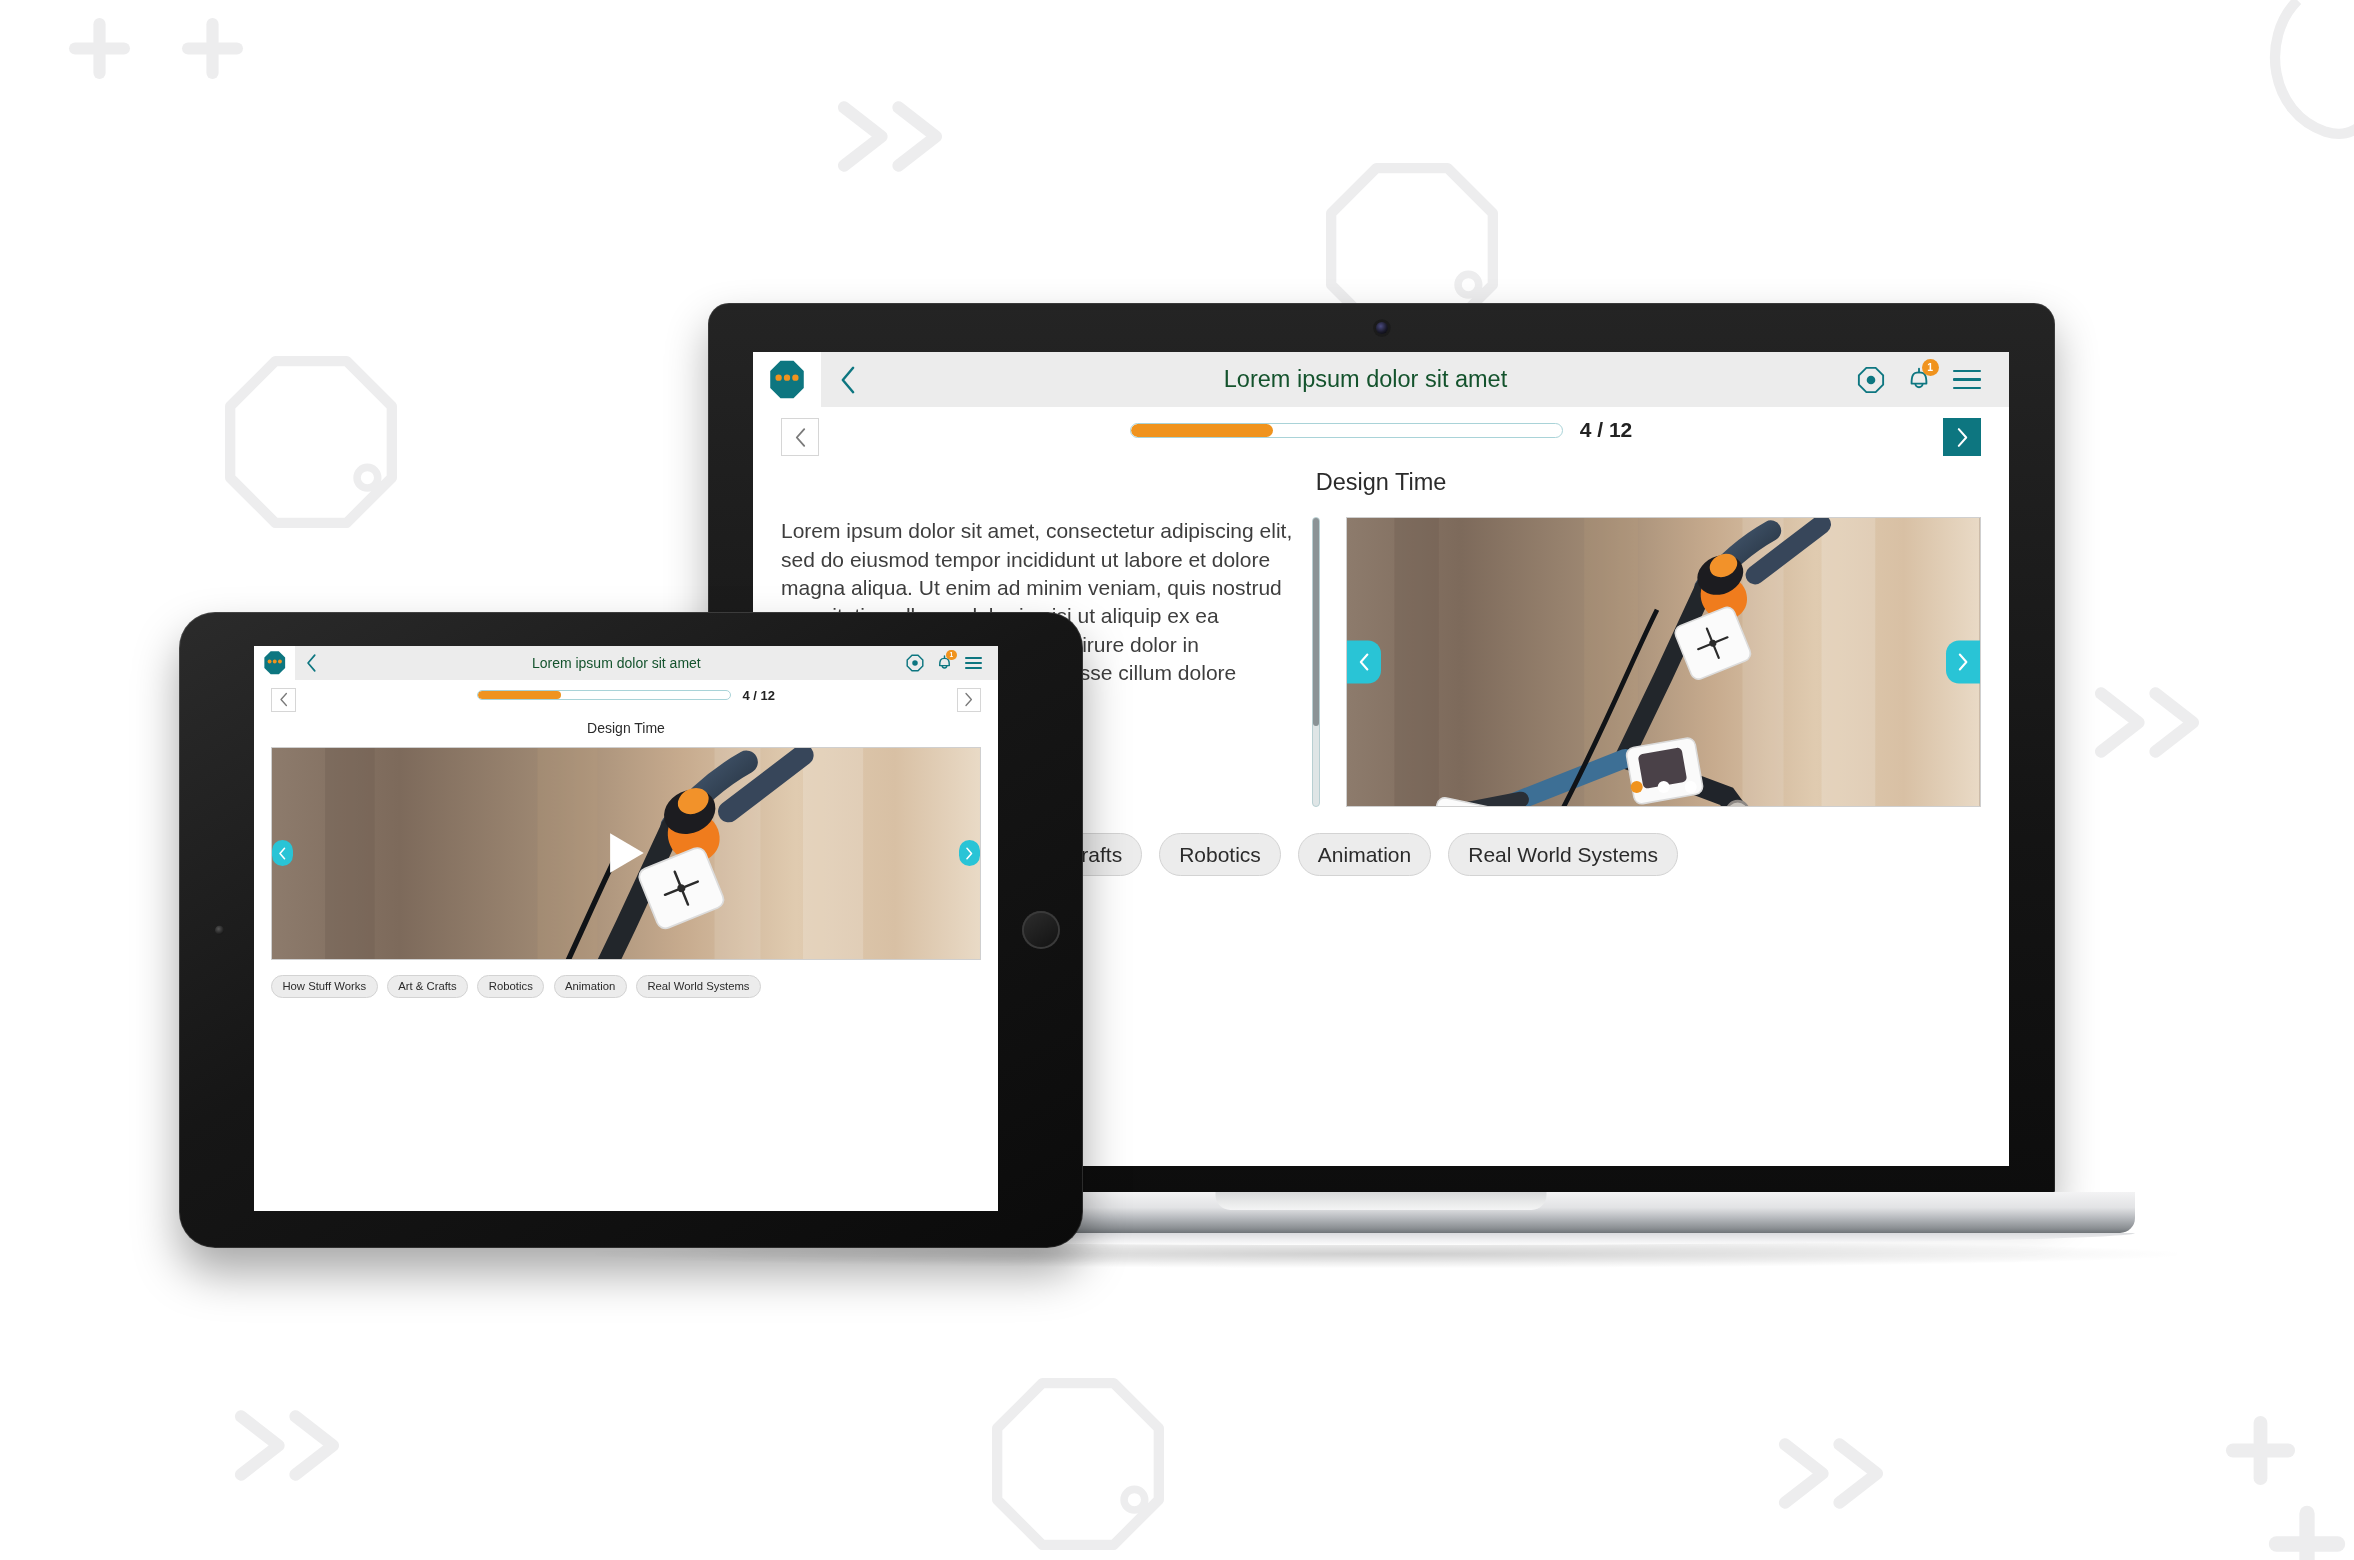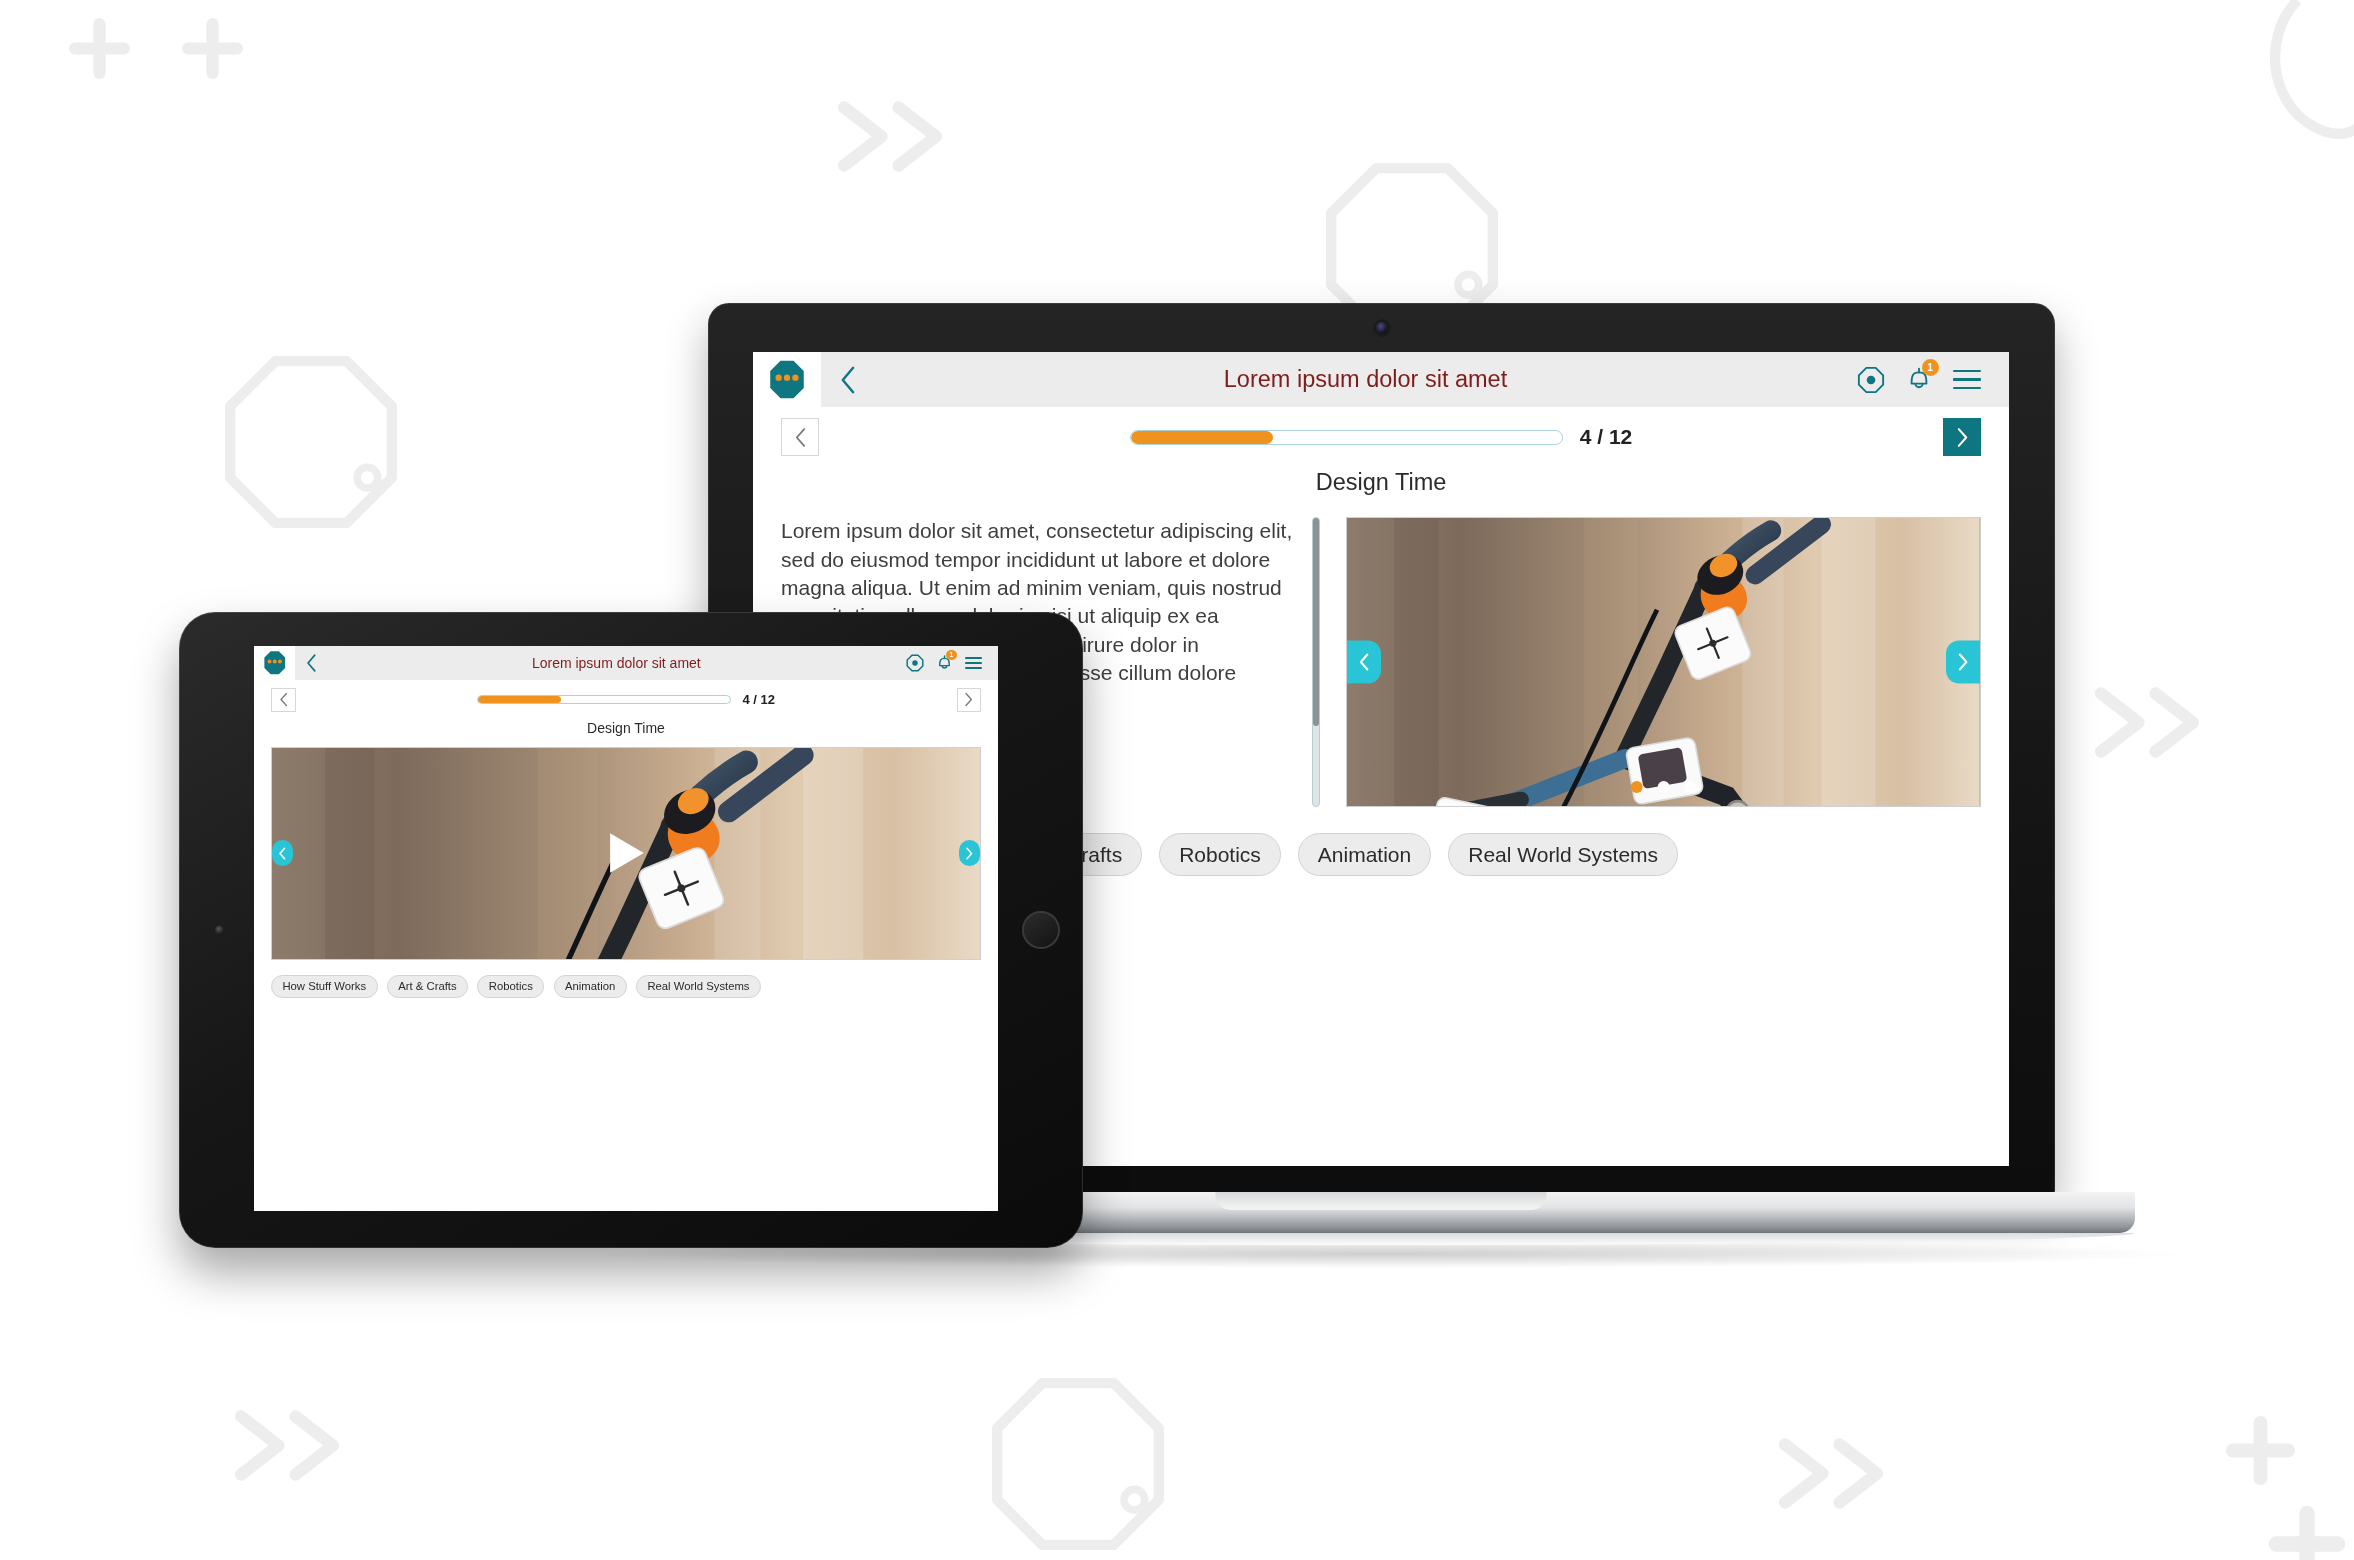--- a/index.html
+++ b/index.html
@@ -89,32 +89,32 @@
   }
 
   
   .app { width:100%; height:100%; display:flex; flex-direction:column; background:#fff; }
   .app-header {
     display:flex; align-items:center; background:#ececec;
     flex:0 0 auto;
   }
   .logo-wrap { display:flex; align-items:center; justify-content:center; background:#fff; height:100%; }
   .hdr-back { display:flex; align-items:center; justify-content:center; }
-  .hdr-title { flex:1; text-align:center; color:#7f1d1d; }
+  .hdr-title { flex:1; text-align:center; color:#14532d; }
   .hdr-icons { display:flex; align-items:center; }
   .bell-wrap { position:relative; display:inline-block; }
   .bell-badge {
     position:absolute; background:#f0931e; color:#fff; border-radius:50%;
     display:flex; align-items:center; justify-content:center; font-weight:bold;
   }
   .hamburger { display:flex; flex-direction:column; justify-content:space-between; }
   .hamburger span { display:block; background:#0d7680; border-radius:0.9px; }
 
   
-  .nav-row { display:flex; align-items:center; flex:0 0 auto; }
+  .nav-row { display:flex; align-items:flex-start; flex:0 0 auto; }
   .nav-btn {
     display:flex; align-items:center; justify-content:center;
     border:0.9px solid #d6d6d6; background:#fff; color:#7a7a7a;
   }
   .nav-btn.solid { background:#0d7680; border-color:#0d7680; color:#fff; }
   .pbar-track {
     flex:0 0 auto; border:0.9px solid #a9d3d8; border-radius:941px; background:#fff; overflow:hidden;
   }
   .pbar-fill { height:100%; background:#f0931e; border-radius:941px; }
   .pbar-count { color:#222; font-weight:bold; }

